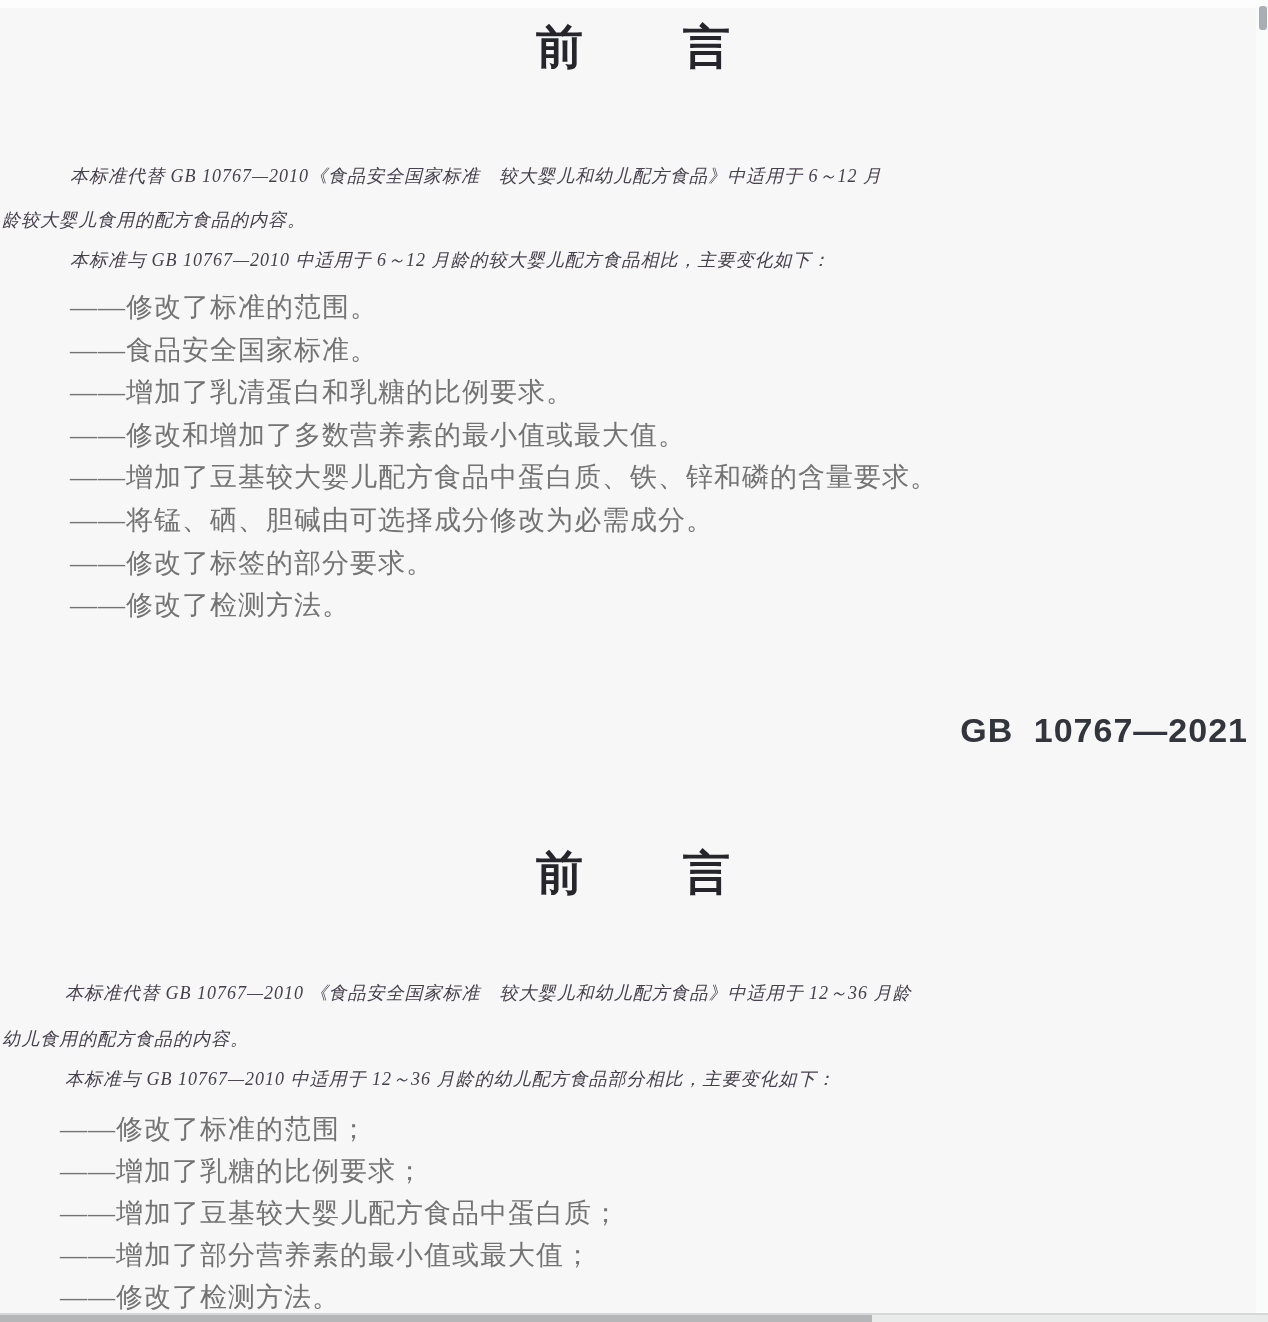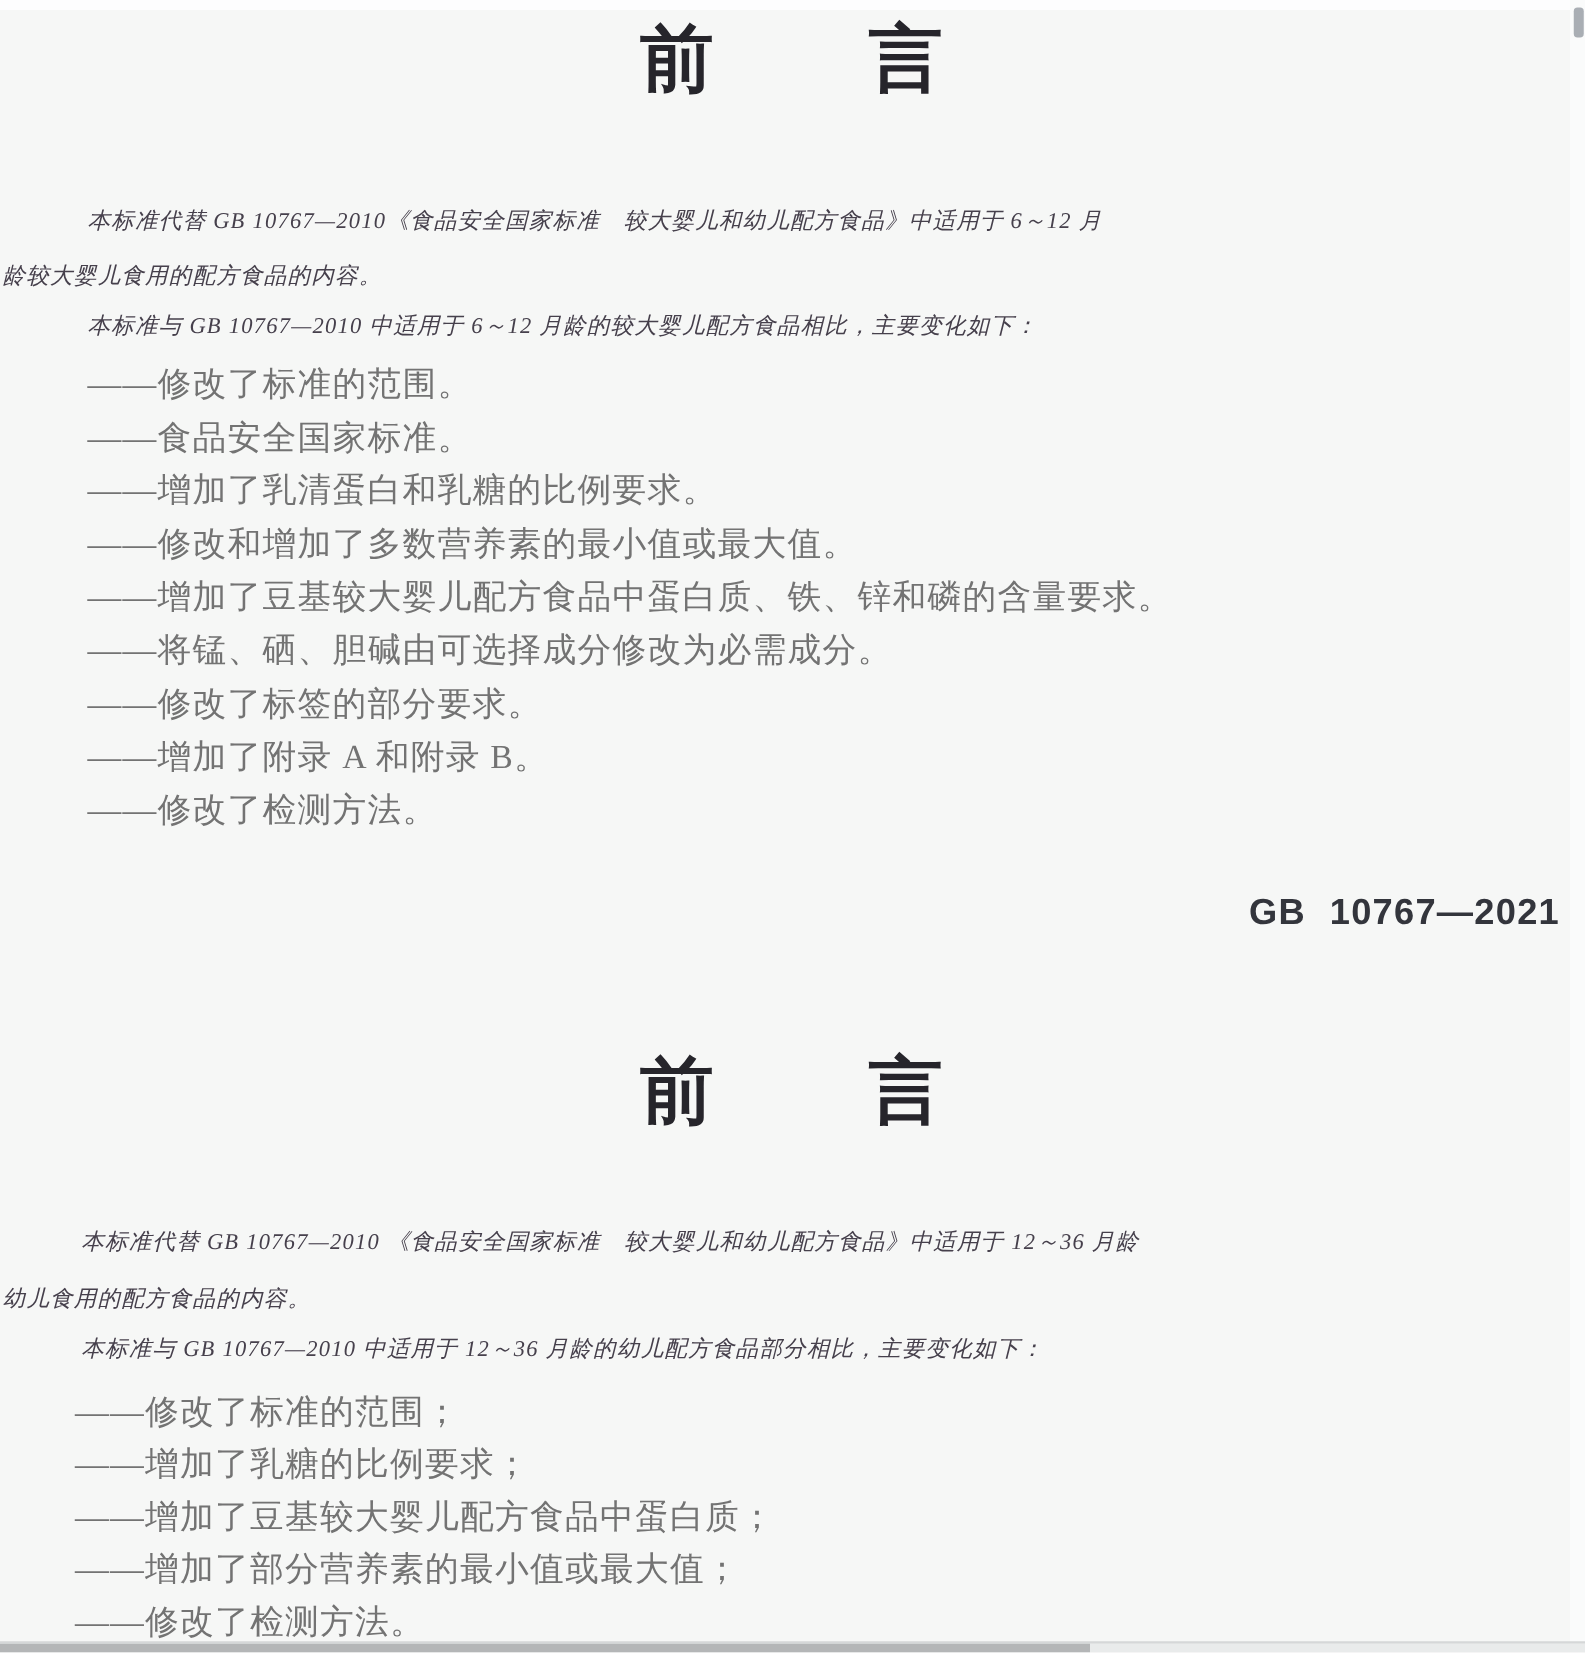--- a/index.html
+++ b/index.html
@@ -13,21 +13,21 @@
     color:#46404c;
   }
   .top-strip{
     position:absolute;top:0;left:0;width:100%;height:8px;
     background:#fdfdfe;
   }
   .section-title{
     position:absolute;left:0;width:100%;
     margin:0;text-align:center;
     font-family:"Liberation Sans","DejaVu Sans",sans-serif;
-    font-weight:bold;font-size:59px;line-height:54px;
+    font-weight:bold;font-size:47px;line-height:54px;
     color:#26252b;letter-spacing:2px;white-space:nowrap;
   }
   .title-1{top:20px;}
   .title-2{top:846px;}
   .txt{
     position:absolute;margin:0;white-space:nowrap;
     font-size:18px;line-height:44px;letter-spacing:1px;font-style:italic;
   }
   .s1-p1l1{top:154px;left:70px;}
   .s1-p1l2{top:198px;left:2px;}
@@ -39,21 +39,21 @@
   .list-1{top:286px;left:70px;}
   .list-2{top:1108px;left:60px;}
   .change-list .item{
     white-space:nowrap;font-size:27px;letter-spacing:1px;color:#737373;
   }
   .list-1 .item{line-height:42.6px;height:42.6px;}
   .list-2 .item{line-height:42px;height:42px;}
   .standard-number{
     position:absolute;top:712px;right:20px;margin:0;
     font-family:"Liberation Sans","DejaVu Sans",sans-serif;
-    font-weight:bold;font-size:29px;line-height:36px;
+    font-weight:bold;font-size:34px;line-height:36px;
     color:#33353c;word-spacing:10px;letter-spacing:1px;white-space:nowrap;
   }
   .scrollbar-track{
     position:absolute;top:0;right:0;width:12px;height:100%;
     background:#fafbfb;
   }
   .scrollbar-thumb{
     position:absolute;top:6px;right:1px;width:8px;height:24px;
     background:#a9aeb4;border-radius:3px;
   }
@@ -92,21 +92,20 @@
       <li class="item">——增加了乳清蛋白和乳糖的比例要求。</li>
 
       <li class="item">——修改和增加了多数营养素的最小值或最大值。</li>
 
       <li class="item">——增加了豆基较大婴儿配方食品中蛋白质、铁、锌和磷的含量要求。</li>
 
       <li class="item">——将锰、硒、胆碱由可选择成分修改为必需成分。</li>
 
       <li class="item">——修改了标签的部分要求。</li>
 
-      <li class="item">——增加了附录 A 和附录 B。</li>
 
       <li class="item">——修改了检测方法。</li>
     </ul>
 
   <p class="standard-number">GB 10767—2021</p>
 
   <h1 class="section-title title-2">前　　言</h1>
 
   <p class="txt s2-p1l1">本标准代替 GB 10767—2010 《食品安全国家标准　较大婴儿和幼儿配方食品》中适用于 12～36 月龄</p>
   <p class="txt s2-p1l2">幼儿食用的配方食品的内容。</p>

